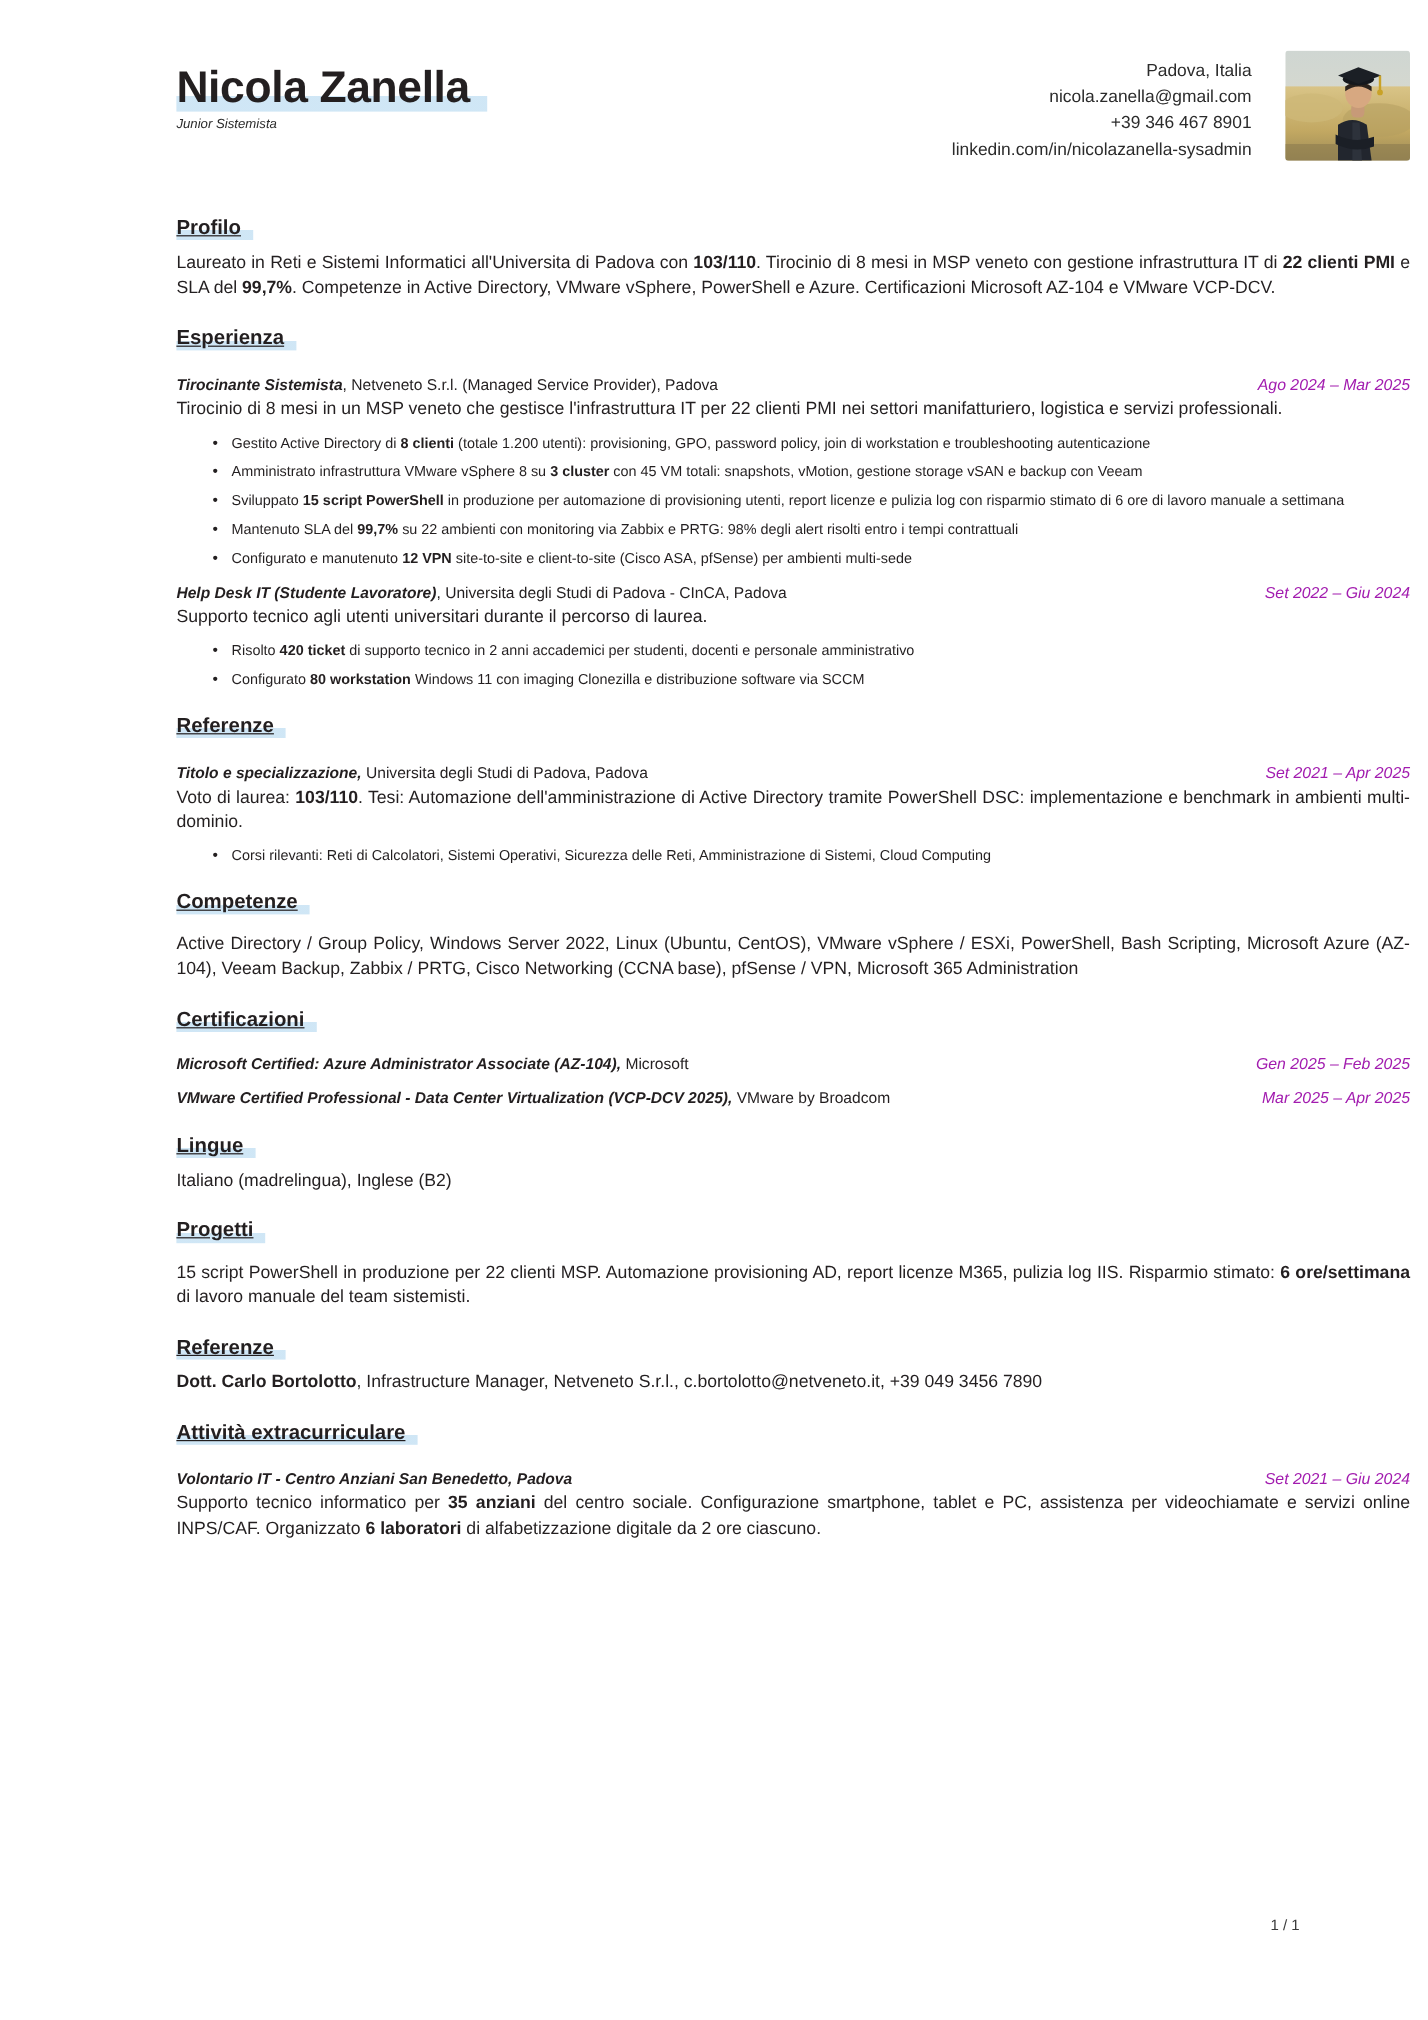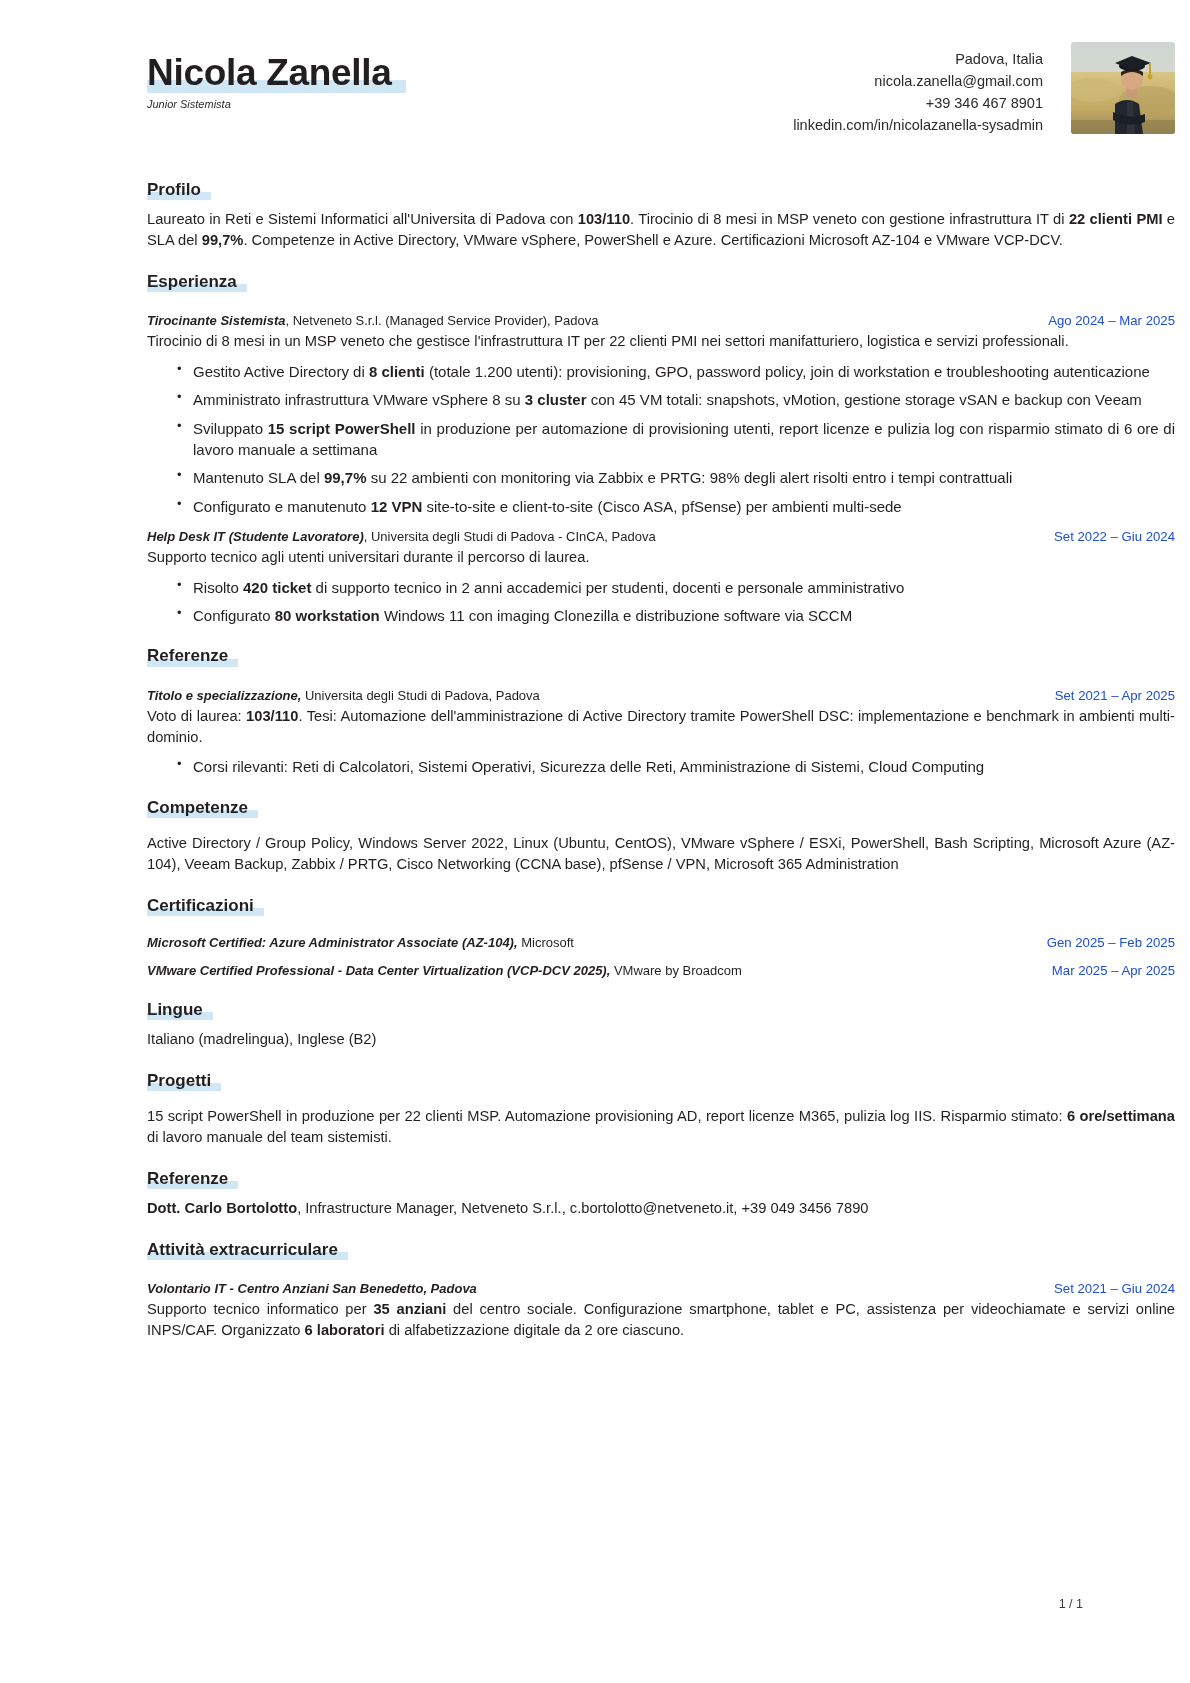--- a/index.html
+++ b/index.html
@@ -73,20 +73,21 @@
   
   .section { margin-bottom: 2px; }
   .sec-head {
     font-size: 17px;
     font-weight: bold;
     margin: 18px 0 9px 0;
     display: inline-block;
     background: linear-gradient(to top, rgba(205,229,245,0.95) 0, rgba(205,229,245,0.95) 40%, rgba(205,229,245,0) 40%);
     padding-right: 10px;
     line-height: 1.18;
+    text-decoration: underline;
   }
 
   p.body {
     font-size: 14.7px;
     line-height: 1.42;
     margin: 0 0 3px 0;
     text-align: justify;
   }
   p.body.left { text-align: left; }
 
@@ -100,38 +101,39 @@
   .entry-title {
     font-size: 13px;
     line-height: 1.4;
   }
   .entry-title b {
     font-weight: bold;
     font-style: italic;
   }
   .entry-date {
     font-size: 13.2px;
+    font-style: italic;
     white-space: nowrap;
-    color: #1d4ed8;
+    color: #a21caf;
     flex: 0 0 auto;
   }
   .entry-sub {
     font-size: 14.7px;
     line-height: 1.42;
     margin: 1px 0 0 0;
     text-align: justify;
   }
 
   ul.bullets {
     margin: 9px 0 0 0;
     padding: 0 0 0 30px;
     list-style: none;
   }
   ul.bullets li {
-    font-size: 15px;
+    font-size: 12px;
     line-height: 1.42;
     margin-bottom: 7px;
     position: relative;
     padding-left: 16px;
     text-align: justify;
   }
   ul.bullets li:last-child { margin-bottom: 0; }
   ul.bullets li::before {
     content: "\2022";
     position: absolute;

